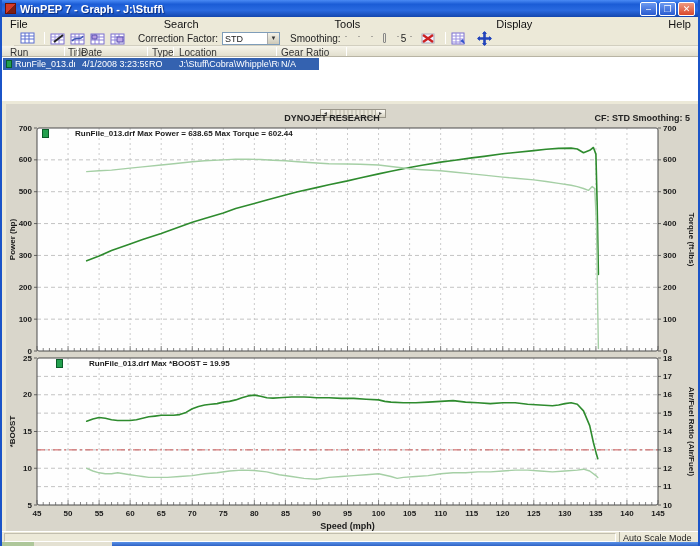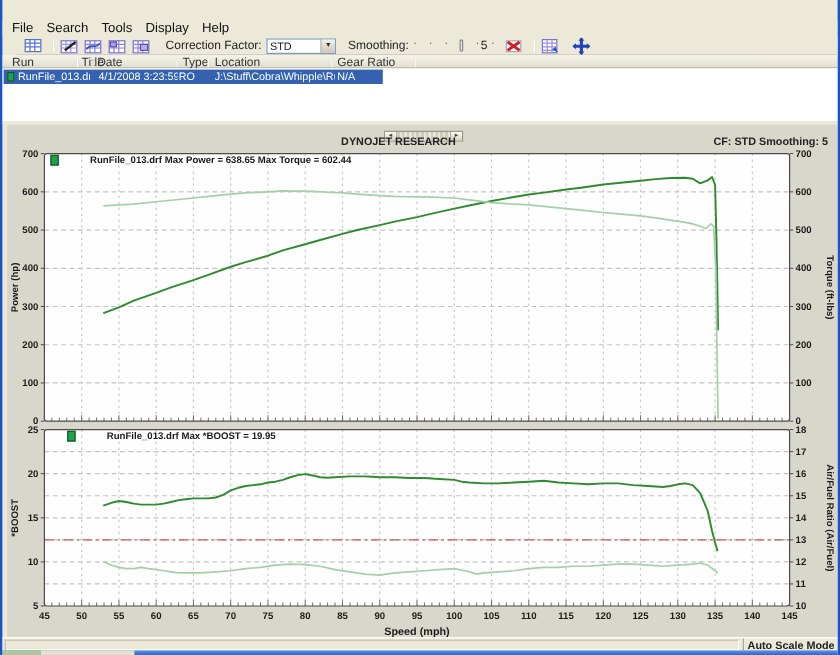--- a/index.html
+++ b/index.html
@@ -12,21 +12,21 @@
     display:flex;align-items:center;padding:0 3px;color:#fff;}
   .app-icon{width:11px;height:11px;margin-right:4px;background:linear-gradient(135deg,#d43a2a 50%,#7c1f14 50%);border:1px solid #6a1208;flex:0 0 auto;}
   .title-text{font-size:11px;font-weight:bold;text-shadow:1px 1px 1px #0a2a7a;white-space:nowrap;flex:1;}
   .win-buttons{display:flex;gap:2px;}
   .winbtn{width:17px;height:14px;border-radius:2px;border:1px solid #fff;
     display:flex;align-items:center;justify-content:center;font-size:9px;color:#fff;
     background:linear-gradient(180deg,#6c9af0,#2a5bd0);}
   .winbtn.close{background:linear-gradient(180deg,#f09a80,#d8492c);}
   
   .menubar{position:absolute;left:0;top:17px;width:100%;height:14px;display:flex;align-items:center;
-    padding-left:4px;font-size:11px;color:#111;background:#ece9d8;}
+    padding-left:4px;font-size:11px;color:#111;background:#ece9d8;justify-content:space-between;}
   .menubar span{padding:0 7px 0 4px;}
   
   .toolbar{position:absolute;left:12px;top:31px;width:100%;height:15px;display:flex;align-items:center;
     padding-left:6px;font-size:10px;color:#222;background:#ece9d8;border-bottom:1px solid #d2cfc0;}
   .tbtn{display:flex;align-items:center;justify-content:center;margin-right:3px;}
   .tsep{width:1px;height:12px;background:#b8b4a4;border-right:1px solid #fff;margin:0 5px;}
   .cf-select{display:flex;align-items:stretch;width:58px;height:13px;border:1px solid #7f9db9;background:#fff;margin:0 10px 0 4px;gap:20px;}
   .cf-select .val{flex:1;font-size:9px;padding:1px 2px;}
   .cf-select .arrow{width:12px;background:linear-gradient(180deg,#f4f2e8,#cdc9b8);border-left:1px solid #aaa;
      font-size:6px;display:flex;align-items:center;justify-content:center;color:#333;}
@@ -50,34 +50,43 @@
   .mini-scrollbar .arr{width:10px;font-size:5px;line-height:7px;text-align:center;color:#444;background:linear-gradient(180deg,#fdfcf7,#d6d2c2);border-right:1px solid #b5b1a2;}
   .mini-scrollbar .arr:last-child{border-right:none;border-left:1px solid #b5b1a2;}
   .mini-scrollbar .trk{flex:1;background:repeating-linear-gradient(90deg,#cfccbe 0 2px,#e8e5d8 2px 4px);}
   .graph-brand{position:absolute;left:236px;top:9px;width:180px;text-align:center;font-size:9px;font-weight:bold;color:#222;}
   .graph-cf{position:absolute;right:8px;top:9px;font-size:9px;font-weight:bold;color:#222;}
   .legend{position:absolute;display:flex;align-items:center;font-size:8px;font-weight:bold;color:#1a1a1a;white-space:nowrap;gap:23px;}
   .legend .swatch{width:7px;height:9px;background:#23a04e;border:1px solid #0a5c28;margin-right:3px;}
   .legend1{left:36px;top:25px;}
   .legend2{left:36px;top:255px;margin-left:14px;}
   
-  .statusbar{position:absolute;left:0;top:531px;width:100%;height:11px;background:#ece9d8;border-top:1px solid #fff;font-size:9px;color:#222;font-weight:bold;}
+  .statusbar{position:absolute;left:0;top:531px;width:100%;height:11px;background:#ece9d8;border-top:1px solid #fff;font-size:9px;color:#222;}
   .status-left{position:absolute;left:2px;top:1px;width:612px;height:9px;border:1px solid #c2beae;border-right-color:#fff;border-bottom-color:#fff;}
   .status-right{position:absolute;left:617px;top:0px;width:80px;height:10px;border-left:1px solid #aca899;padding:1px 0 0 3px;}
   
   .taskbar{position:absolute;left:-2px;top:542px;width:700px;height:4px;background:linear-gradient(180deg,#5a92e8,#2f62c4);}
   .taskbar .start-edge{position:absolute;left:0;top:0;width:34px;height:4px;background:#aec79a;}
   .taskbar .tray-gap{position:absolute;left:34px;top:0;width:78px;height:4px;background:#e4e1d2;}
   svg text{font-family:"Liberation Sans",sans-serif;}
 </style>
 </head>
 <body>
 
 <div class="window">
 
+  <div class="titlebar">
+    <span class="app-icon"></span>
+    <span class="title-text">WinPEP 7 - Graph - J:\Stuff\</span>
+    <span class="win-buttons">
+      <span class="winbtn">–</span>
+      <span class="winbtn">❐</span>
+      <span class="winbtn close">✕</span>
+    </span>
+  </div>
 
   <div class="menubar" id="menubar">
       <span>File</span>
       <span>Search</span>
       <span>Tools</span>
       <span>Display</span>
       <span>Help</span>
     </div>
 
   <div class="toolbar">

